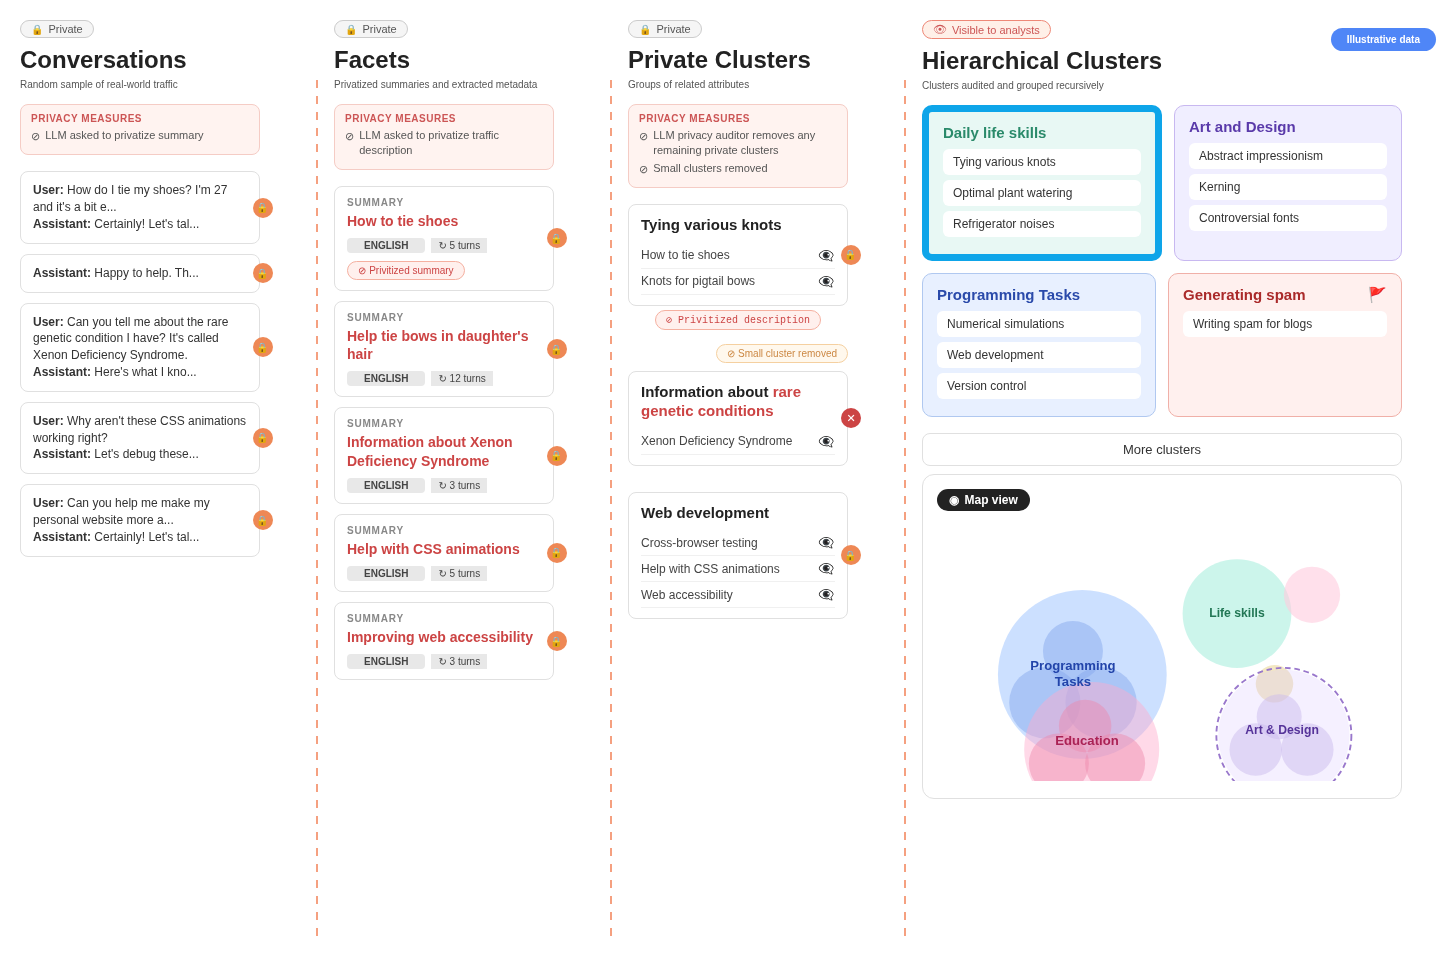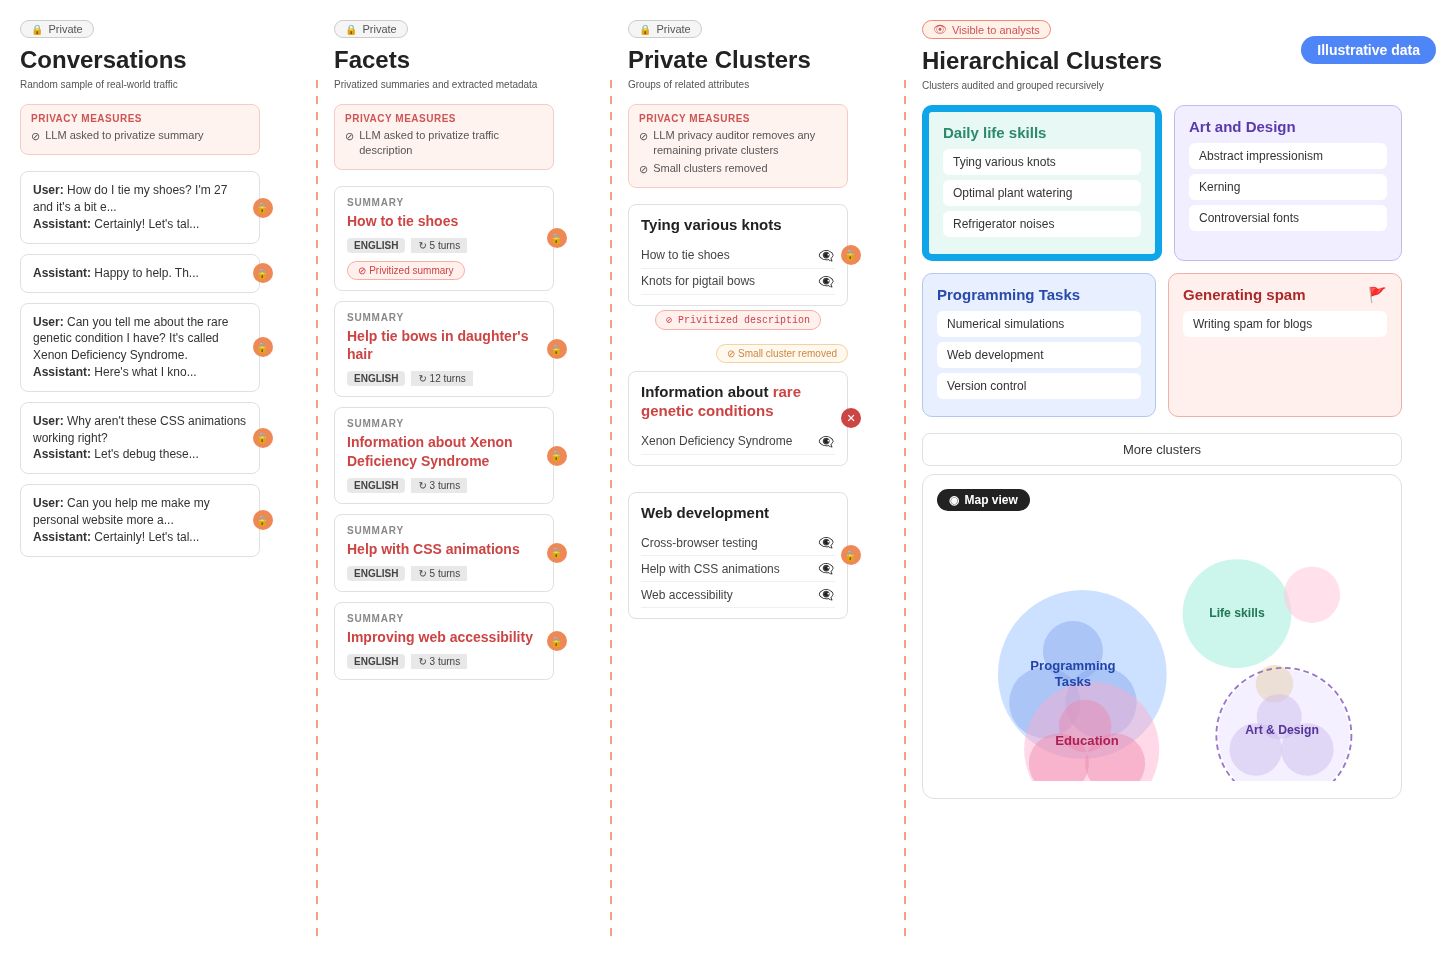--- a/index.html
+++ b/index.html
@@ -17,28 +17,28 @@
       padding: 20px;
       gap: 0;
       width: 1456px;
       min-height: 963px;
       position: relative;
     }
 
     
     .illustrative-badge {
       position: absolute;
-      top: 36px;
+      top: 28px;
       right: 20px;
       background: #4f86f7;
       color: #fff;
       border-radius: 20px;
       padding: 6px 16px;
       font-weight: 700;
-      font-size: 14px;
+      font-size: 10px;
       z-index: 10;
     }
 
     
     .column {
       display: flex;
       flex-direction: column;
       flex-shrink: 0;
     }
 
@@ -180,21 +180,21 @@
 
     .facet-tags {
       display: flex;
       gap: 6px;
       flex-wrap: wrap;
     }
 
     .tag-lang {
       background: #e8e8e8;
       border-radius: 4px;
-      padding: 2px 7px;
+      padding: 2px 17px;
       font-size: 10px;
       color: #444;
       font-weight: 600;
     }
 
     .tag-turns {
       display: flex;
       align-items: center;
       gap: 3px;
       background: #e8e8e8;

